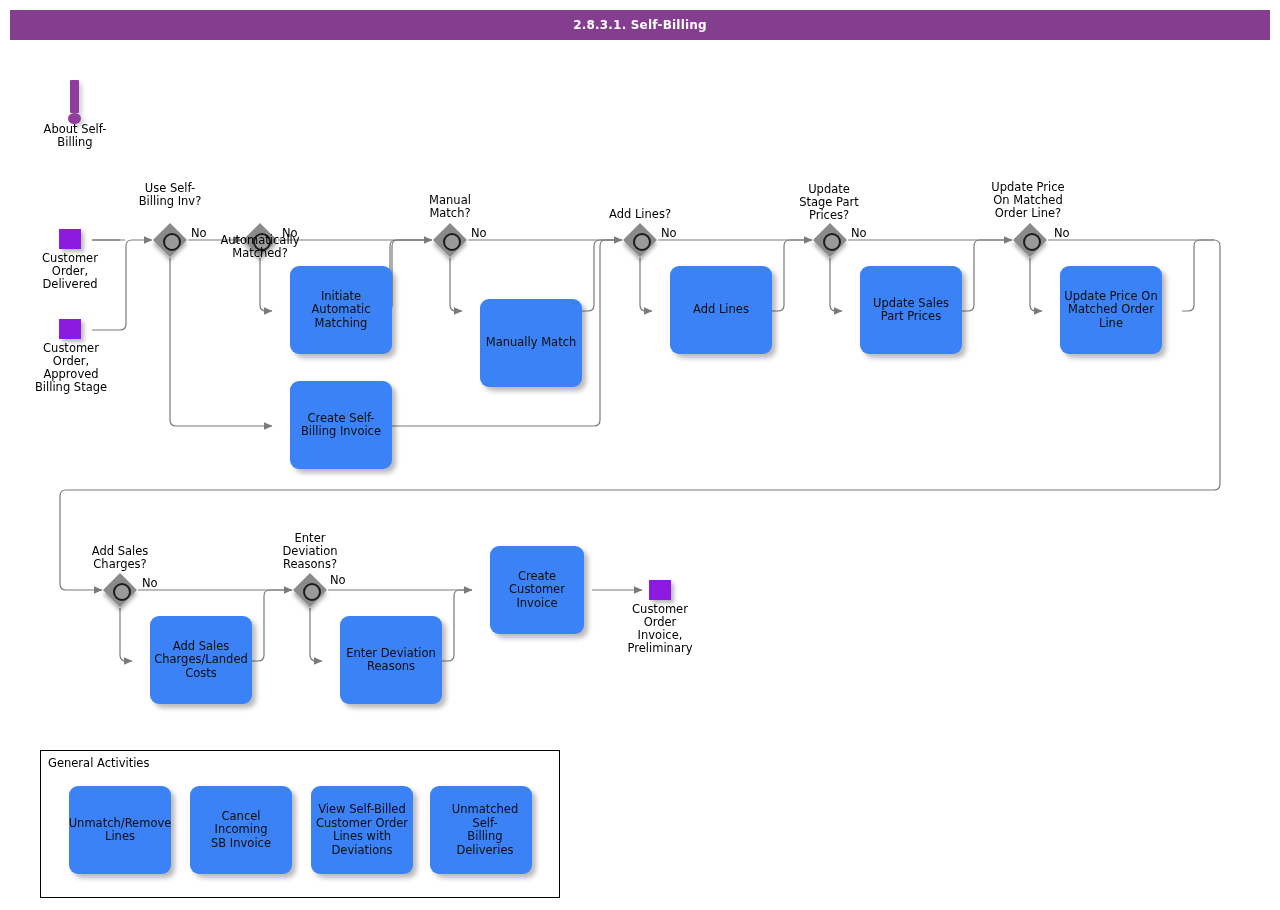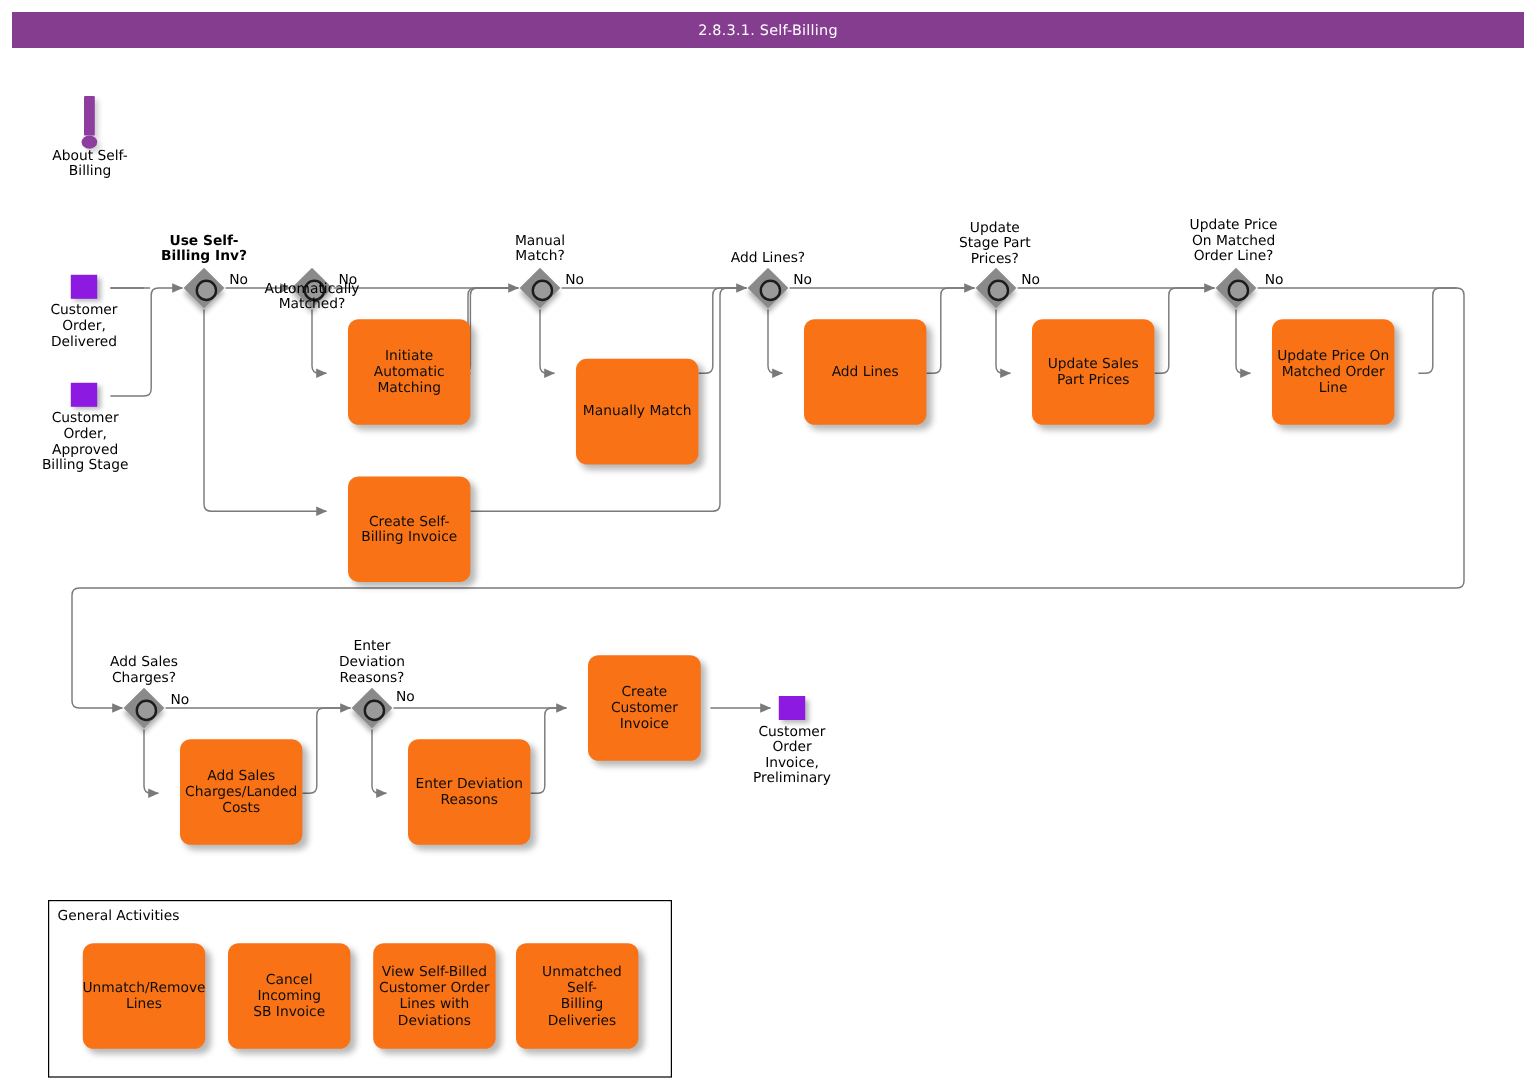--- a/index.html
+++ b/index.html
@@ -1,31 +1,31 @@
 <!DOCTYPE html>
 <html><head>
 <meta charset="utf-8">
 <style>
   html,body{margin:0;padding:0;background:#ffffff;}
   body{width:1280px;height:910px;position:relative;overflow:hidden;
        font-family:"DejaVu Sans","Liberation Sans",sans-serif;color:#000;}
 
   
   .titlebar{position:absolute;left:10px;top:10px;width:1260px;height:30px;
-            background:#853e8f;color:#fff;font-size:12px;font-weight:normal;
+            background:#853e8f;color:#fff;font-size:12px;font-weight:bold;
             display:flex;align-items:center;justify-content:center;letter-spacing:.2px;}
 
   
   #wires{position:absolute;left:0;top:0;width:1280px;height:910px;}
 
   
   .node{position:absolute;}
 
   
-  .task{position:absolute;background:#f97316;border-radius:9px;
+  .task{position:absolute;background:#3b82f6;border-radius:9px;
         box-shadow:4px 4px 5px rgba(0,0,0,.28);
         display:flex;align-items:center;justify-content:center;text-align:center;
         font-size:11.5px;line-height:13.5px;color:#0d0d0d;padding:2px 4px;
         box-sizing:border-box;}
 
   
   .gw{position:absolute;width:34px;height:34px;}
   .gw .dia{position:absolute;left:0;top:0;width:24px;height:24px;margin:5px;
            background:#8a8a8a;transform:rotate(45deg);
            box-shadow:3px 3px 4px rgba(0,0,0,.30);}
@@ -140,21 +140,21 @@
 <div class="evt" style="left:59px;top:319px;"></div>
 <div class="evt-label" style="left: 16px; top: 342px; width: 110px; white-space: pre-line;">Customer
 Order,
 Approved
 Billing Stage</div>
 
 <div class="gw" style="left:153px;top:223px;">
   <div class="dia"></div>
   <div class="ring"></div>
 </div>
-<div class="gw-label" style="left: 120px; top: 194px; width: 100px; white-space: pre-line; font-weight: bold;">Use Self-
+<div class="gw-label" style="left: 120px; top: 182px; width: 100px; white-space: pre-line;">Use Self-
 Billing Inv?</div>
 <div class="no-label" style="left:191px;top:226px;">No</div>
 
 <div class="gw" style="left:243px;top:223px;">
   <div class="dia"></div>
   <div class="ring"></div>
 </div>
 <div class="gw-label" style="left: 208px; top: 206px; width: 104px; white-space: pre-line; margin-top: 28px;">Automatically
 Matched?</div>
 <div class="no-label" style="left:282px;top:226px;">No</div>
@@ -200,21 +200,21 @@
 
 <div class="task" style="left: 670px; top: 266px; width: 102px; height: 88px; white-space: pre-line;">Add Lines</div>
 
 <div class="task" style="left: 860px; top: 266px; width: 102px; height: 88px; white-space: pre-line;">Update Sales
 Part Prices</div>
 
 <div class="task" style="left: 1060px; top: 266px; width: 102px; height: 88px; white-space: pre-line;">Update Price On
 Matched Order
 Line</div>
 
-<div class="task" style="left: 290px; top: 381px; width: 102px; height: 88px; white-space: pre-line; margin-top: 16px;">Create Self-
+<div class="task" style="left: 290px; top: 381px; width: 102px; height: 88px; white-space: pre-line;">Create Self-
 Billing Invoice</div>
 
 <div class="gw" style="left:103px;top:573px;">
   <div class="dia"></div>
   <div class="ring"></div>
 </div>
 <div class="gw-label" style="left: 70px; top: 545px; width: 100px; white-space: pre-line;">Add Sales
 Charges?</div>
 <div class="no-label" style="left:142px;top:576px;">No</div>
 

